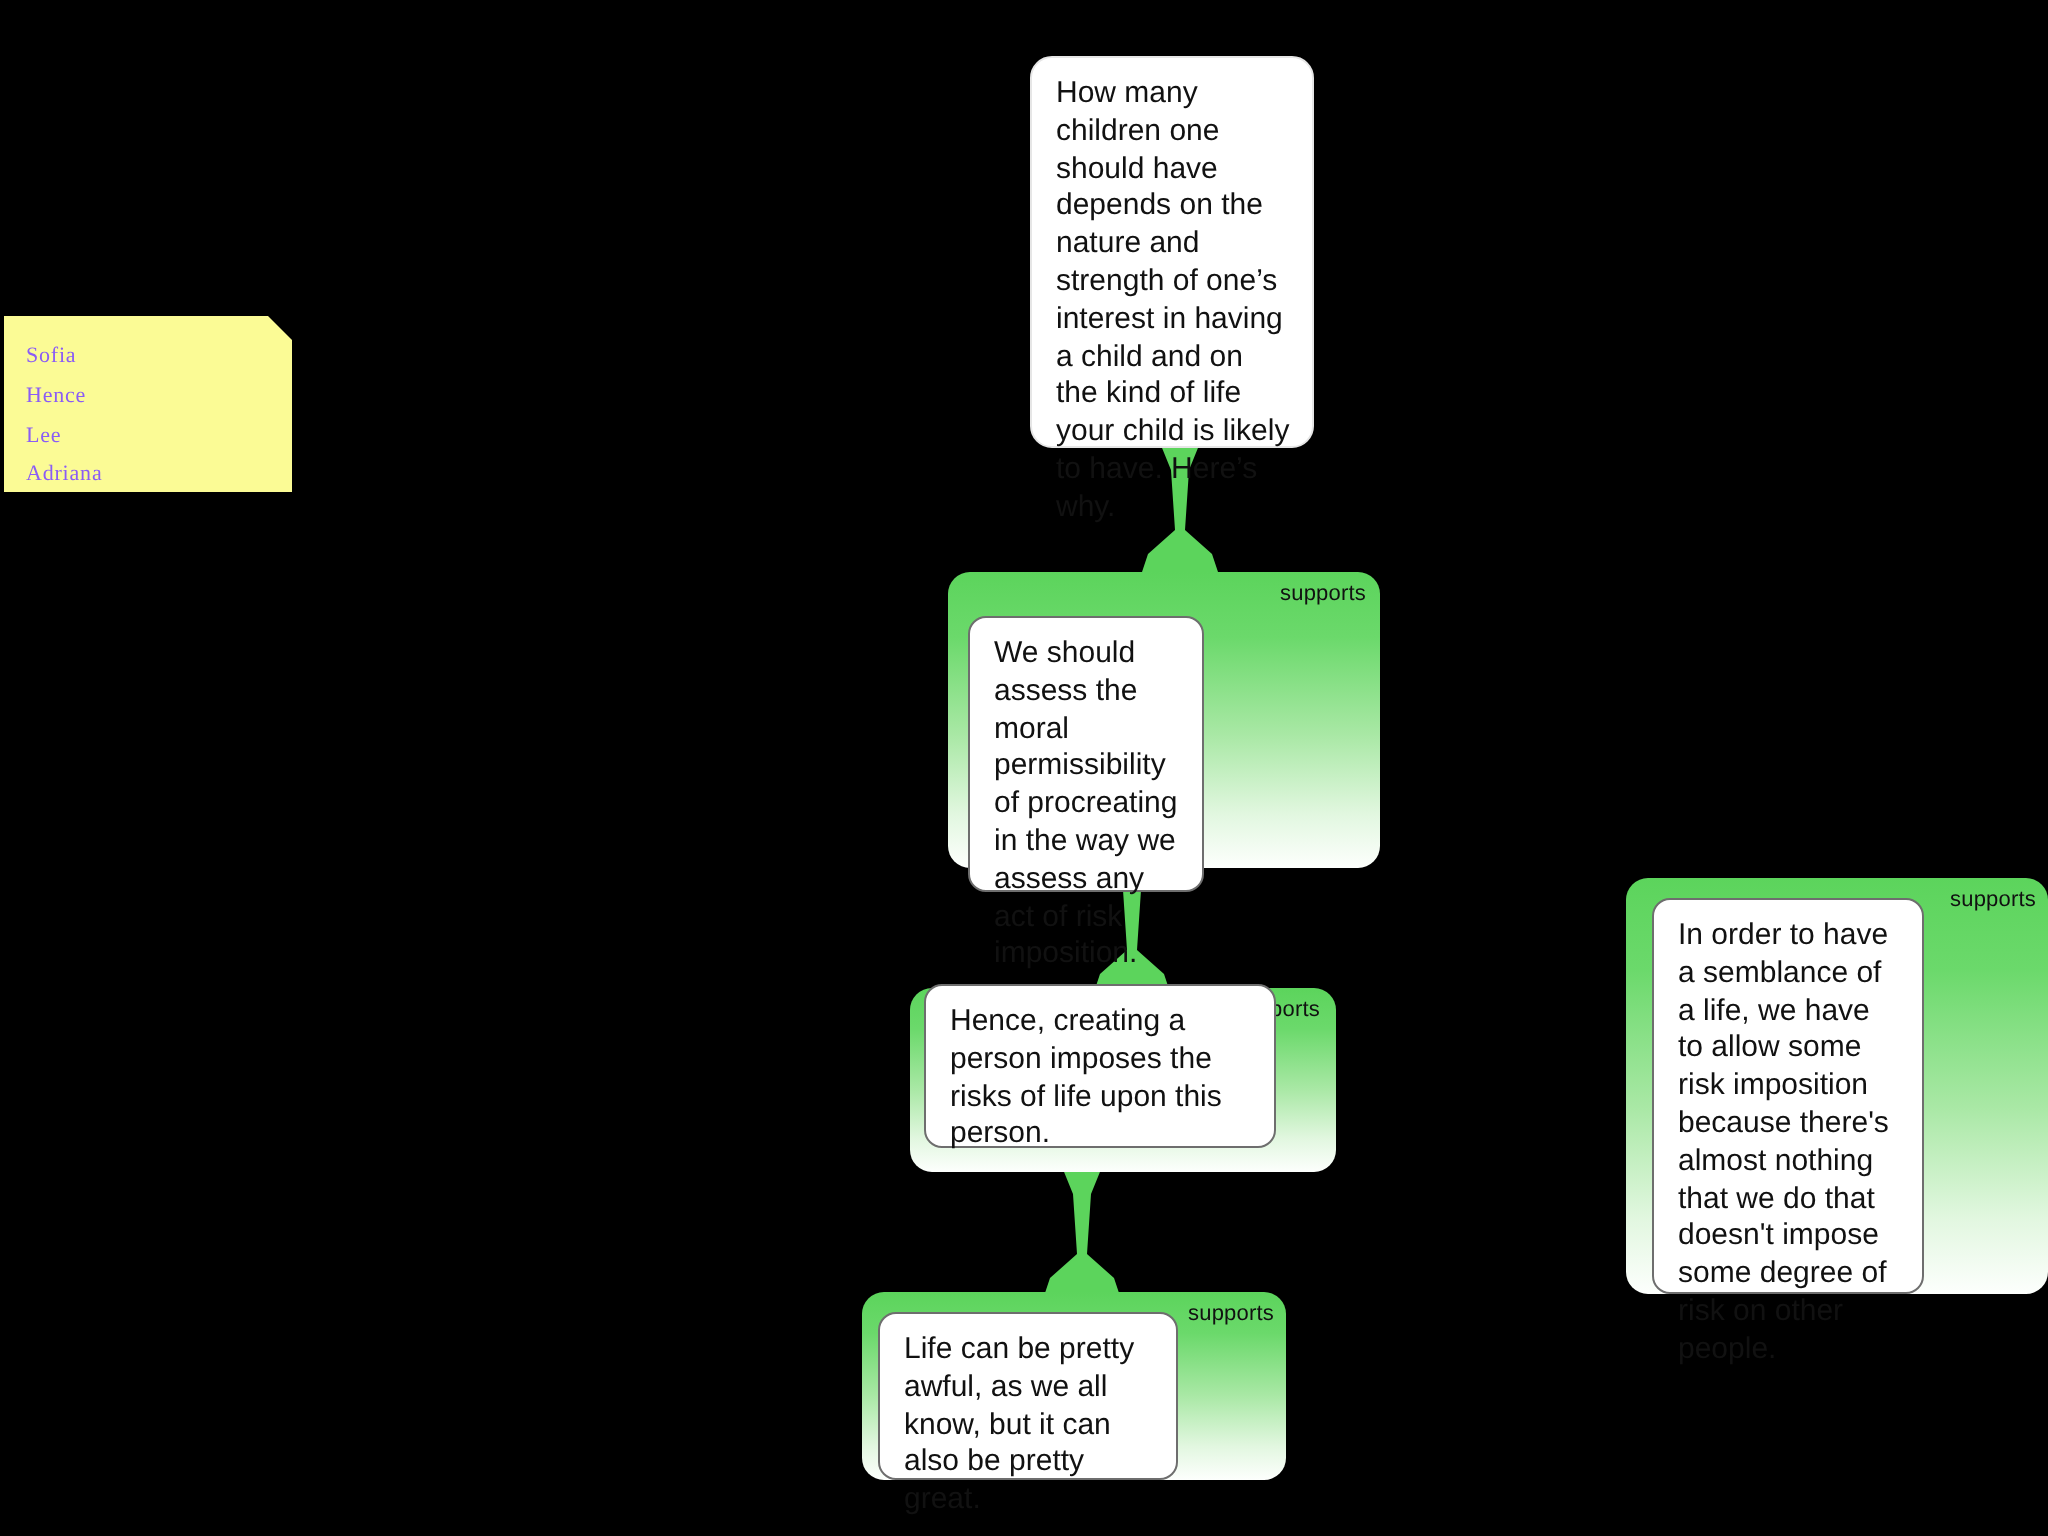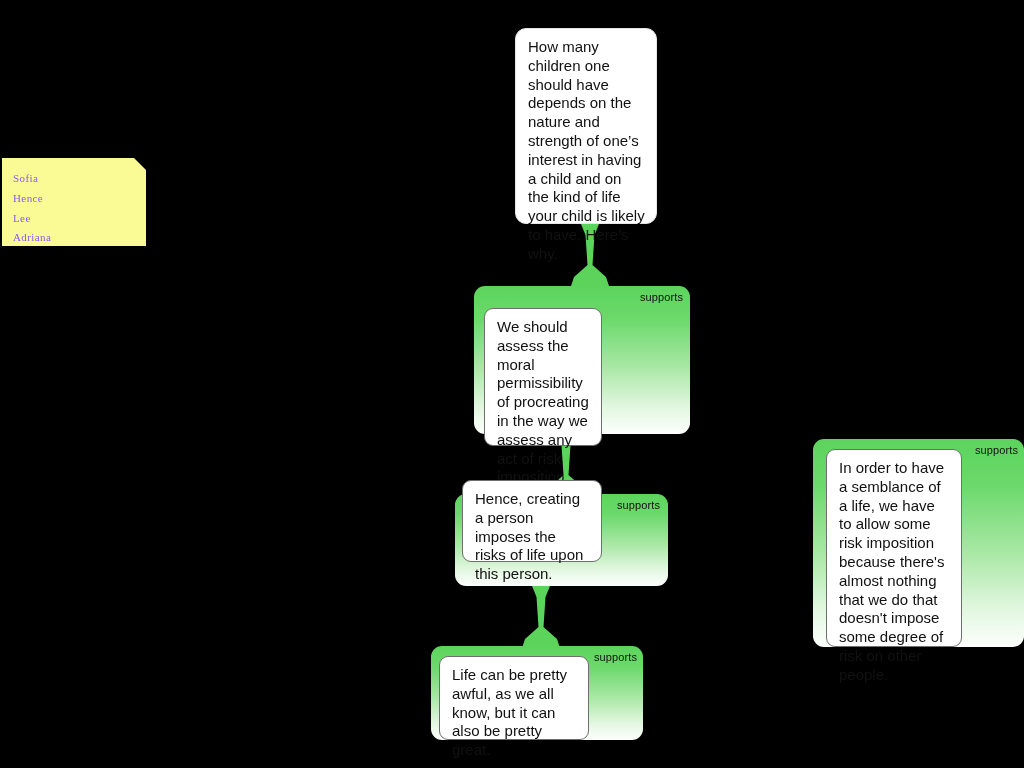--- a/index.html
+++ b/index.html
@@ -148,21 +148,21 @@
   </div>
 
   <div class="claim-card root-card" id="card-root" style="left: 515px; top: 28px; width: 142px; height: 196px;">
     <div class="claim-text">How many children one should have depends on the nature and strength of one’s interest in having a child and on the kind of life your child is likely to have. Here’s why.</div>
   </div>
 
   <div class="claim-card" id="card-claim-1" style="left: 484px; top: 308px; width: 118px; height: 138px;">
     <div class="claim-text">We should assess the moral permissibility of procreating in the way we assess any act of risk imposition.</div>
   </div>
 
-  <div class="claim-card" id="card-claim-2" style="left: 462px; top: 480px; width: 140px; height: 82px;">
+  <div class="claim-card" id="card-claim-2" style="left: 462px; top: 492px; width: 176px; height: 82px;">
     <div class="claim-text">Hence, creating a person imposes the risks of life upon this person.</div>
   </div>
 
   <div class="claim-card" id="card-claim-3" style="left: 439px; top: 656px; width: 150px; height: 84px;">
     <div class="claim-text">Life can be pretty awful, as we all know, but it can also be pretty great.</div>
   </div>
 
   <div class="claim-card" id="card-claim-4" style="left: 826px; top: 449px; width: 136px; height: 198px;">
     <div class="claim-text">In order to have a semblance of a life, we have to allow some risk imposition because there's almost nothing that we do that doesn't impose some degree of risk on other people.</div>
   </div>

